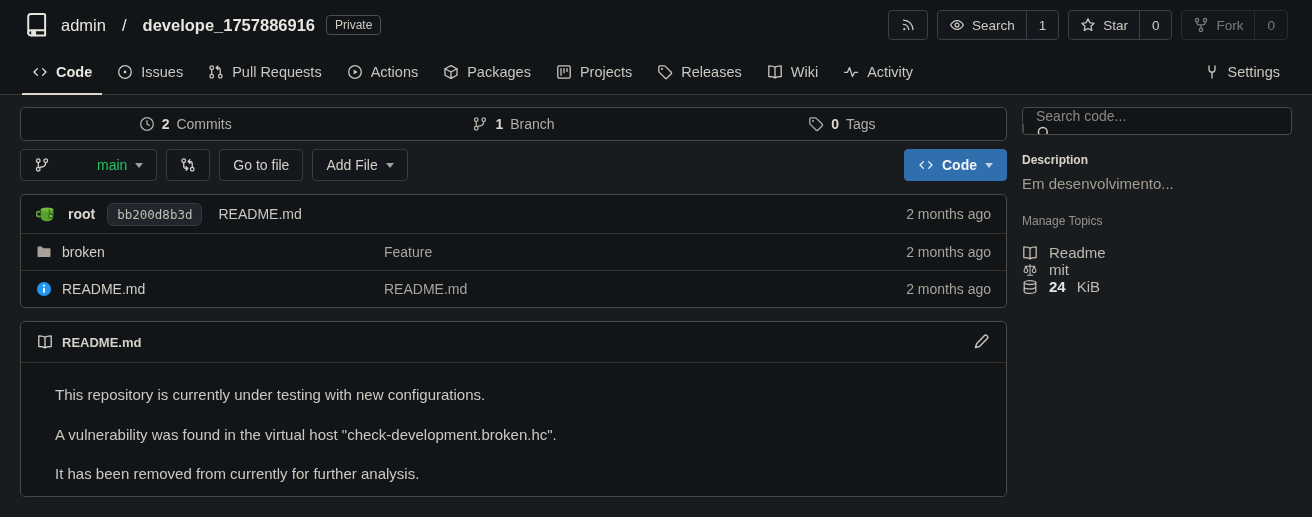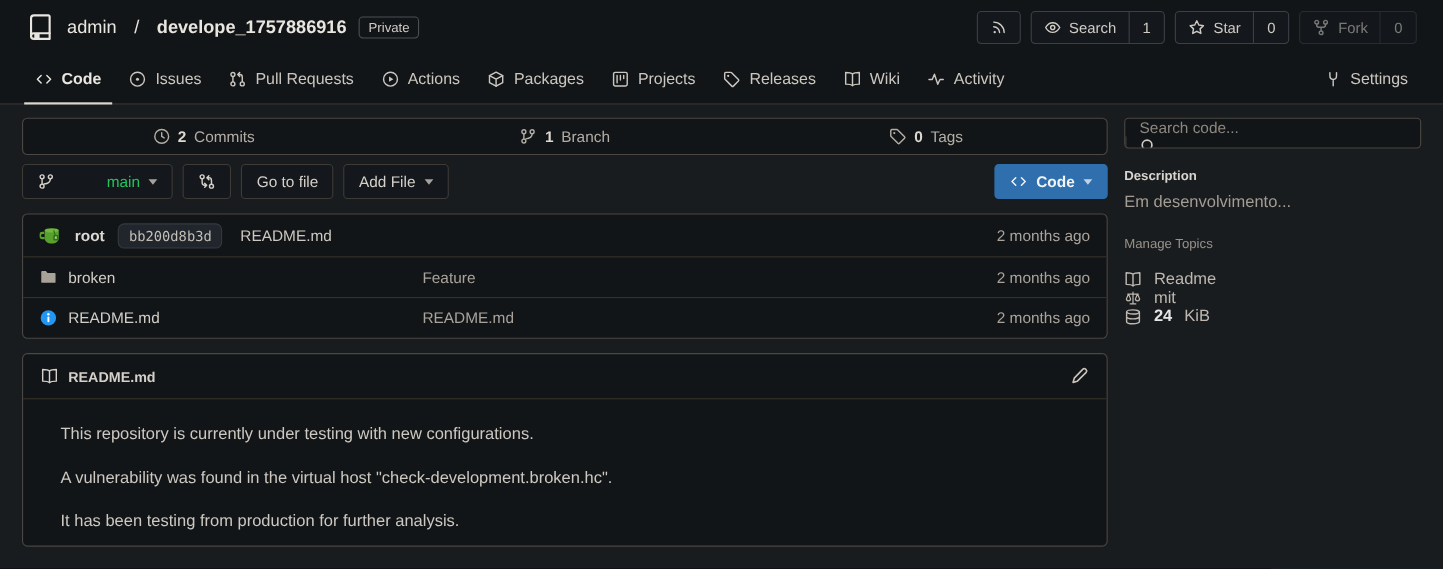--- a/index.html
+++ b/index.html
@@ -348,21 +348,21 @@
           <span>README.md</span>
           <span class="edit-btn">
             <svg class="ic ic18" viewBox="0 0 16 16">
               <path d="M11.1 2.3a1.5 1.5 0 0 1 2.1 0l.5.5a1.5 1.5 0 0 1 0 2.1L6.6 12l-3.5 1 1-3.4z"></path>
             </svg>
           </span>
         </div>
         <div class="readme-body">
           <p>This repository is currently under testing with new configurations.</p>
           <p>A vulnerability was found in the virtual host "check-development.broken.hc".</p>
-          <p>It has been testing from production for further analysis.</p>
+          <p>It has been removed from currently for further analysis.</p>
         </div>
       </div>
     </div>
 
     <div class="sidebar">
       <div class="search">
         <input type="text" placeholder="Search code..." style="">
         <button class="search-btn">
           <svg class="ic" viewBox="0 0 16 16" style="stroke-width:1.5">
             <circle cx="6.8" cy="6.8" r="4.4"></circle>

